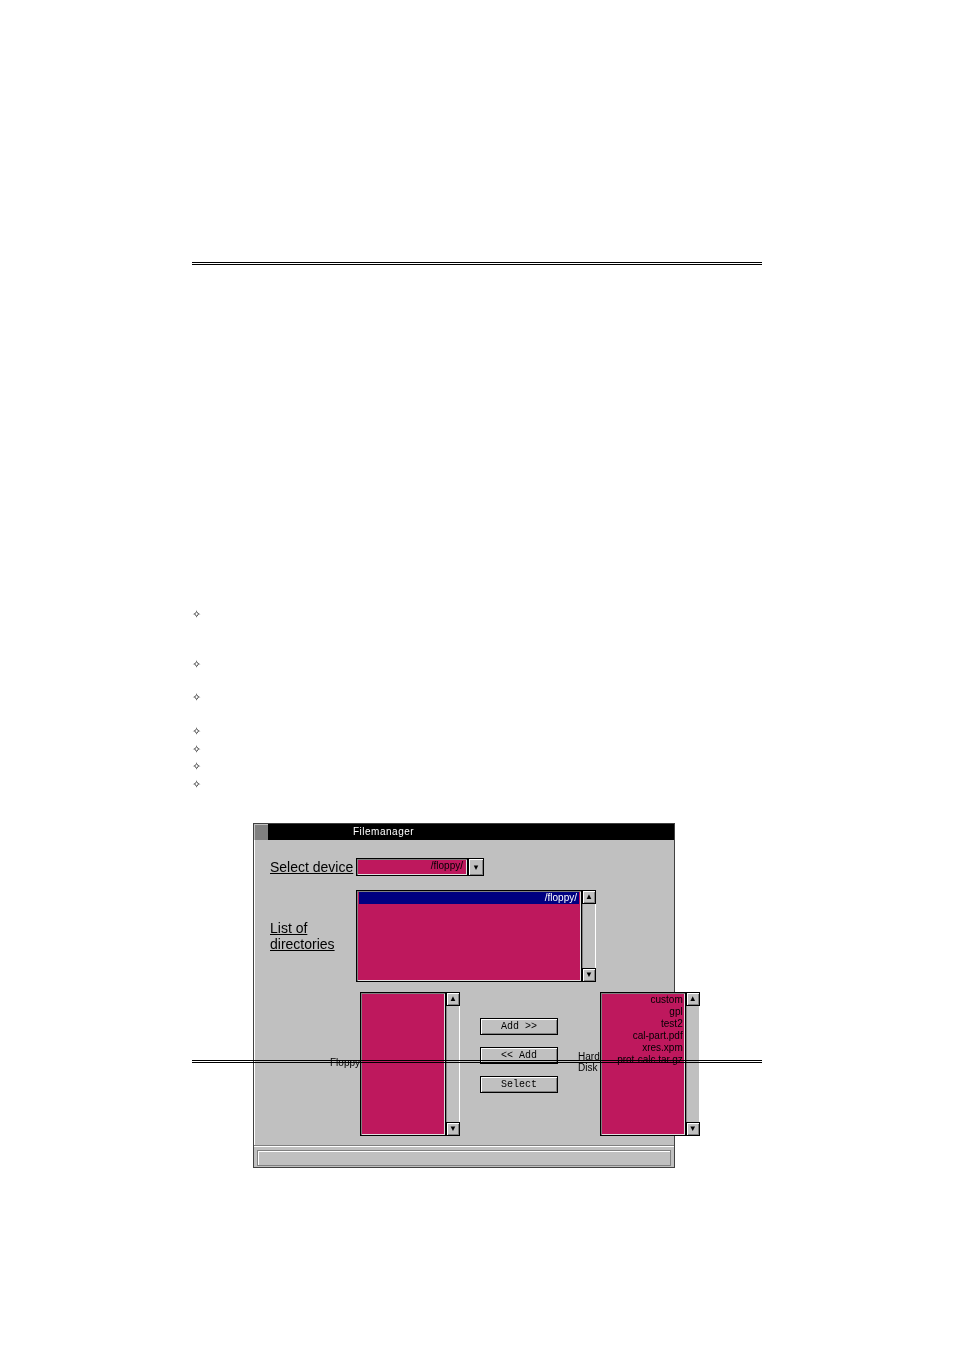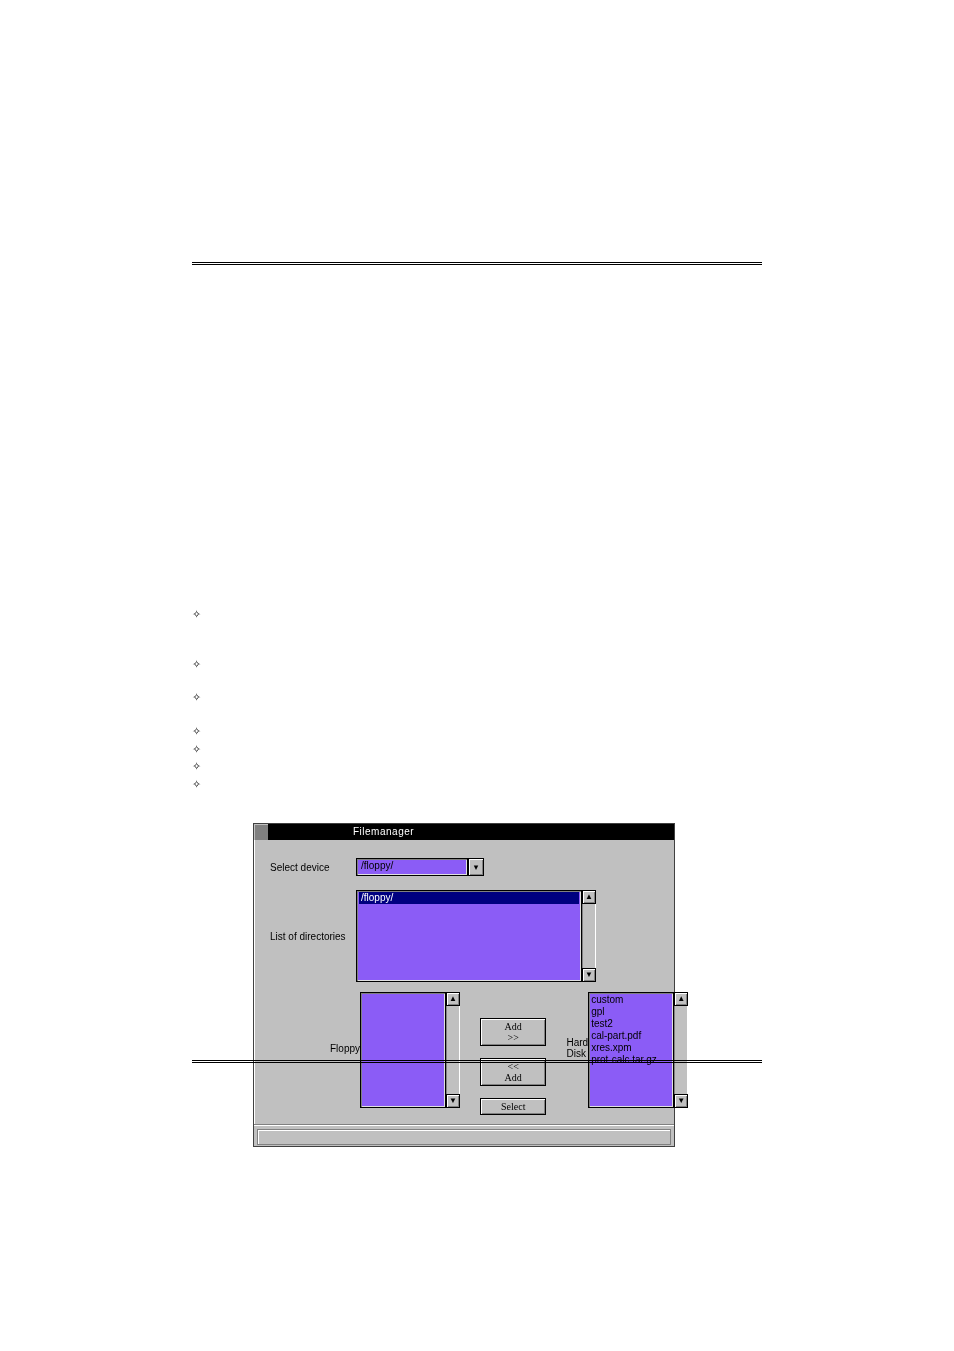--- a/index.html
+++ b/index.html
@@ -98,32 +98,34 @@
   .client {
     padding: 18px 16px 10px 16px;
   }
   .row {
     display: flex;
     align-items: center;
     margin-bottom: 14px;
   }
   .lbl {
     width: 86px;
-    font-size: 10px;
+    font-size: 14px;
     flex: none;
+    text-decoration: underline;
   }
 
   
   .sunken {
-    background: #8b5cf6;
+    background: #be185d;
     border: 1px solid #000;
     box-shadow:
       inset 1px 1px 0 #808080,
       inset -1px -1px 0 #e0e0e0;
     box-sizing: border-box;
+    text-align: right;
   }
   .raised {
     background: #c0c0c0;
     border: 1px solid #000;
     box-shadow:
       inset 1px 1px 0 #fff,
       inset -1px -1px 0 #808080;
     box-sizing: border-box;
   }
 
@@ -149,21 +151,21 @@
     display: flex;
   }
   .listbox {
     height: 92px;
     overflow: hidden;
     font-size: 10px;
     line-height: 12px;
     padding: 1px 2px;
   }
   .listbox.dir { width: 226px; }
-  .listbox.narrow { width: 86px; height: 116px; }
+  .listbox.narrow { width: 86px; height: 144px; }
   .hl {
     background: #000080;
     color: #fff;
     padding: 0 2px;
   }
 
   .vscroll {
     width: 14px;
     height: auto;
     display: flex;
@@ -198,21 +200,21 @@
     margin-bottom: 4px;
   }
 
   .btncol {
     display: flex;
     flex-direction: column;
     gap: 12px;
     margin-top: 26px;
   }
   button.winbtn {
-    font-family: Liberation Serif, serif;
+    font-family: Liberation Mono, monospace;
     font-size: 10px;
     padding: 2px 20px;
     min-width: 56px;
     cursor: pointer;
   }
 
   .exitrow {
     text-align: center;
     padding: 10px 0 6px 0;
     border-top: 1px solid #fff;

